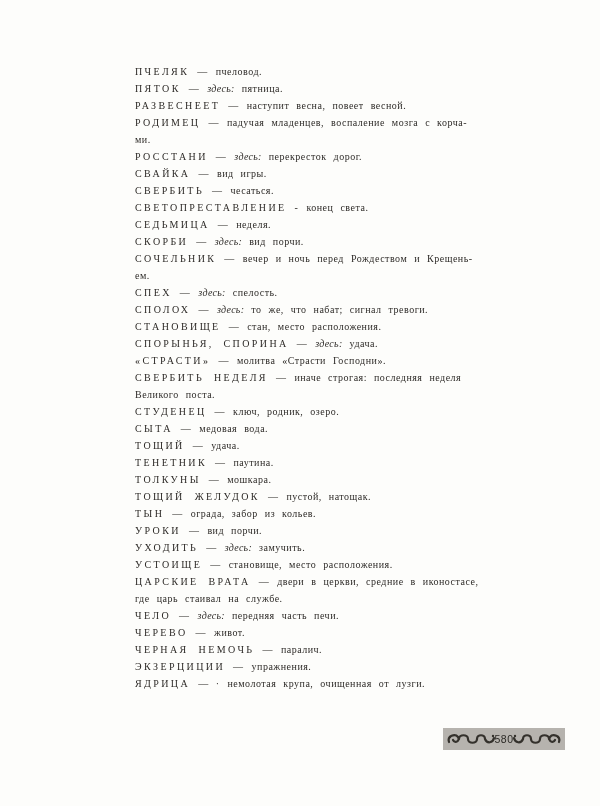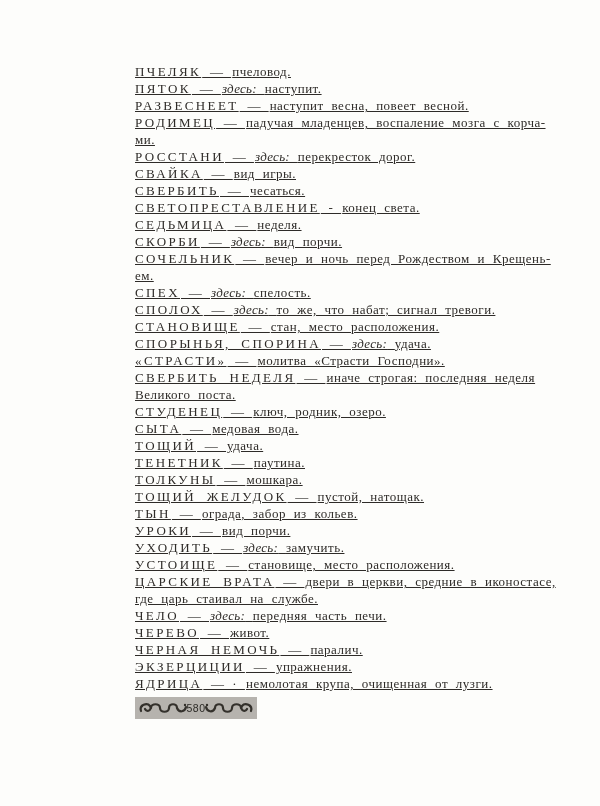--- a/index.html
+++ b/index.html
@@ -11,54 +11,53 @@
   .page {
     position: relative;
     width: 600px; height: 806px;
     background: #fdfdfb;
     overflow: hidden;
   }
   .entries {
     position: absolute;
     left: 135px; top: 63px;
     width: 430px;
-    font-size: 13px;
+    font-size: 10px;
     line-height: 17px;
     color: #2e2b28;
     letter-spacing: 0.5px;
     word-spacing: 4px;
-    text-decoration: underline;
   }
   .entry { margin: 0; }
   .term {
     letter-spacing: 2.4px;
     word-spacing: 5px;
     white-space: nowrap;
   }
   .dash { padding: 0 1px; }
   .here {
     font-style: italic;
     letter-spacing: 0.3px;
   }
   .footer-ornament {
     position: absolute;
-    left: 135px; top: 694px;
+    left: 135px; top: 725px;
     width: 430px;
-    text-align: left;
+    text-align: right;
   }
   .footer-ornament svg { display: inline-block; vertical-align: top; }
 </style>
 </head>
 <body>
 
 <div class="page">
 
   <div class="entries" id="entries">
       <p class="entry"><span class="term">ПЧЕЛЯК</span><span class="dash"> — </span><span>пчеловод.</span></p>
-      <p class="entry"><span class="term">ПЯТОК</span><span class="dash"> — </span><span class="here">здесь:</span> <span>наступит.</span></p>
+      <p class="entry"><span class="term">ПЯТОК</span><span class="dash"> — </span><span class="here">здесь:</span> <span>пятница.</span></p>
       <p class="entry"><span class="term">РАЗВЕСНЕЕТ</span><span class="dash"> — </span><span>наступит весна, повеет весной.</span></p>
       <p class="entry"><span class="term">РОДИМЕЦ</span><span class="dash"> — </span><span>падучая младенцев, воспаление мозга с корча-<br>ми.</span></p>
       <p class="entry"><span class="term">РОССТАНИ</span><span class="dash"> — </span><span class="here">здесь:</span> <span>перекресток дорог.</span></p>
       <p class="entry"><span class="term">СВАЙКА</span><span class="dash"> — </span><span>вид игры.</span></p>
       <p class="entry"><span class="term">СВЕРБИТЬ</span><span class="dash"> — </span><span>чесаться.</span></p>
       <p class="entry"><span class="term">СВЕТОПРЕСТАВЛЕНИЕ</span><span class="dash"> - </span><span>конец света.</span></p>
       <p class="entry"><span class="term">СЕДЬМИЦА</span><span class="dash"> — </span><span>неделя.</span></p>
       <p class="entry"><span class="term">СКОРБИ</span><span class="dash"> — </span><span class="here">здесь:</span> <span>вид порчи.</span></p>
       <p class="entry"><span class="term">СОЧЕЛЬНИК</span><span class="dash"> — </span><span>вечер и ночь перед Рождеством и Крещень-<br>ем.</span></p>
       <p class="entry"><span class="term">СПЕХ</span><span class="dash"> — </span><span class="here">здесь:</span> <span>спелость.</span></p>

